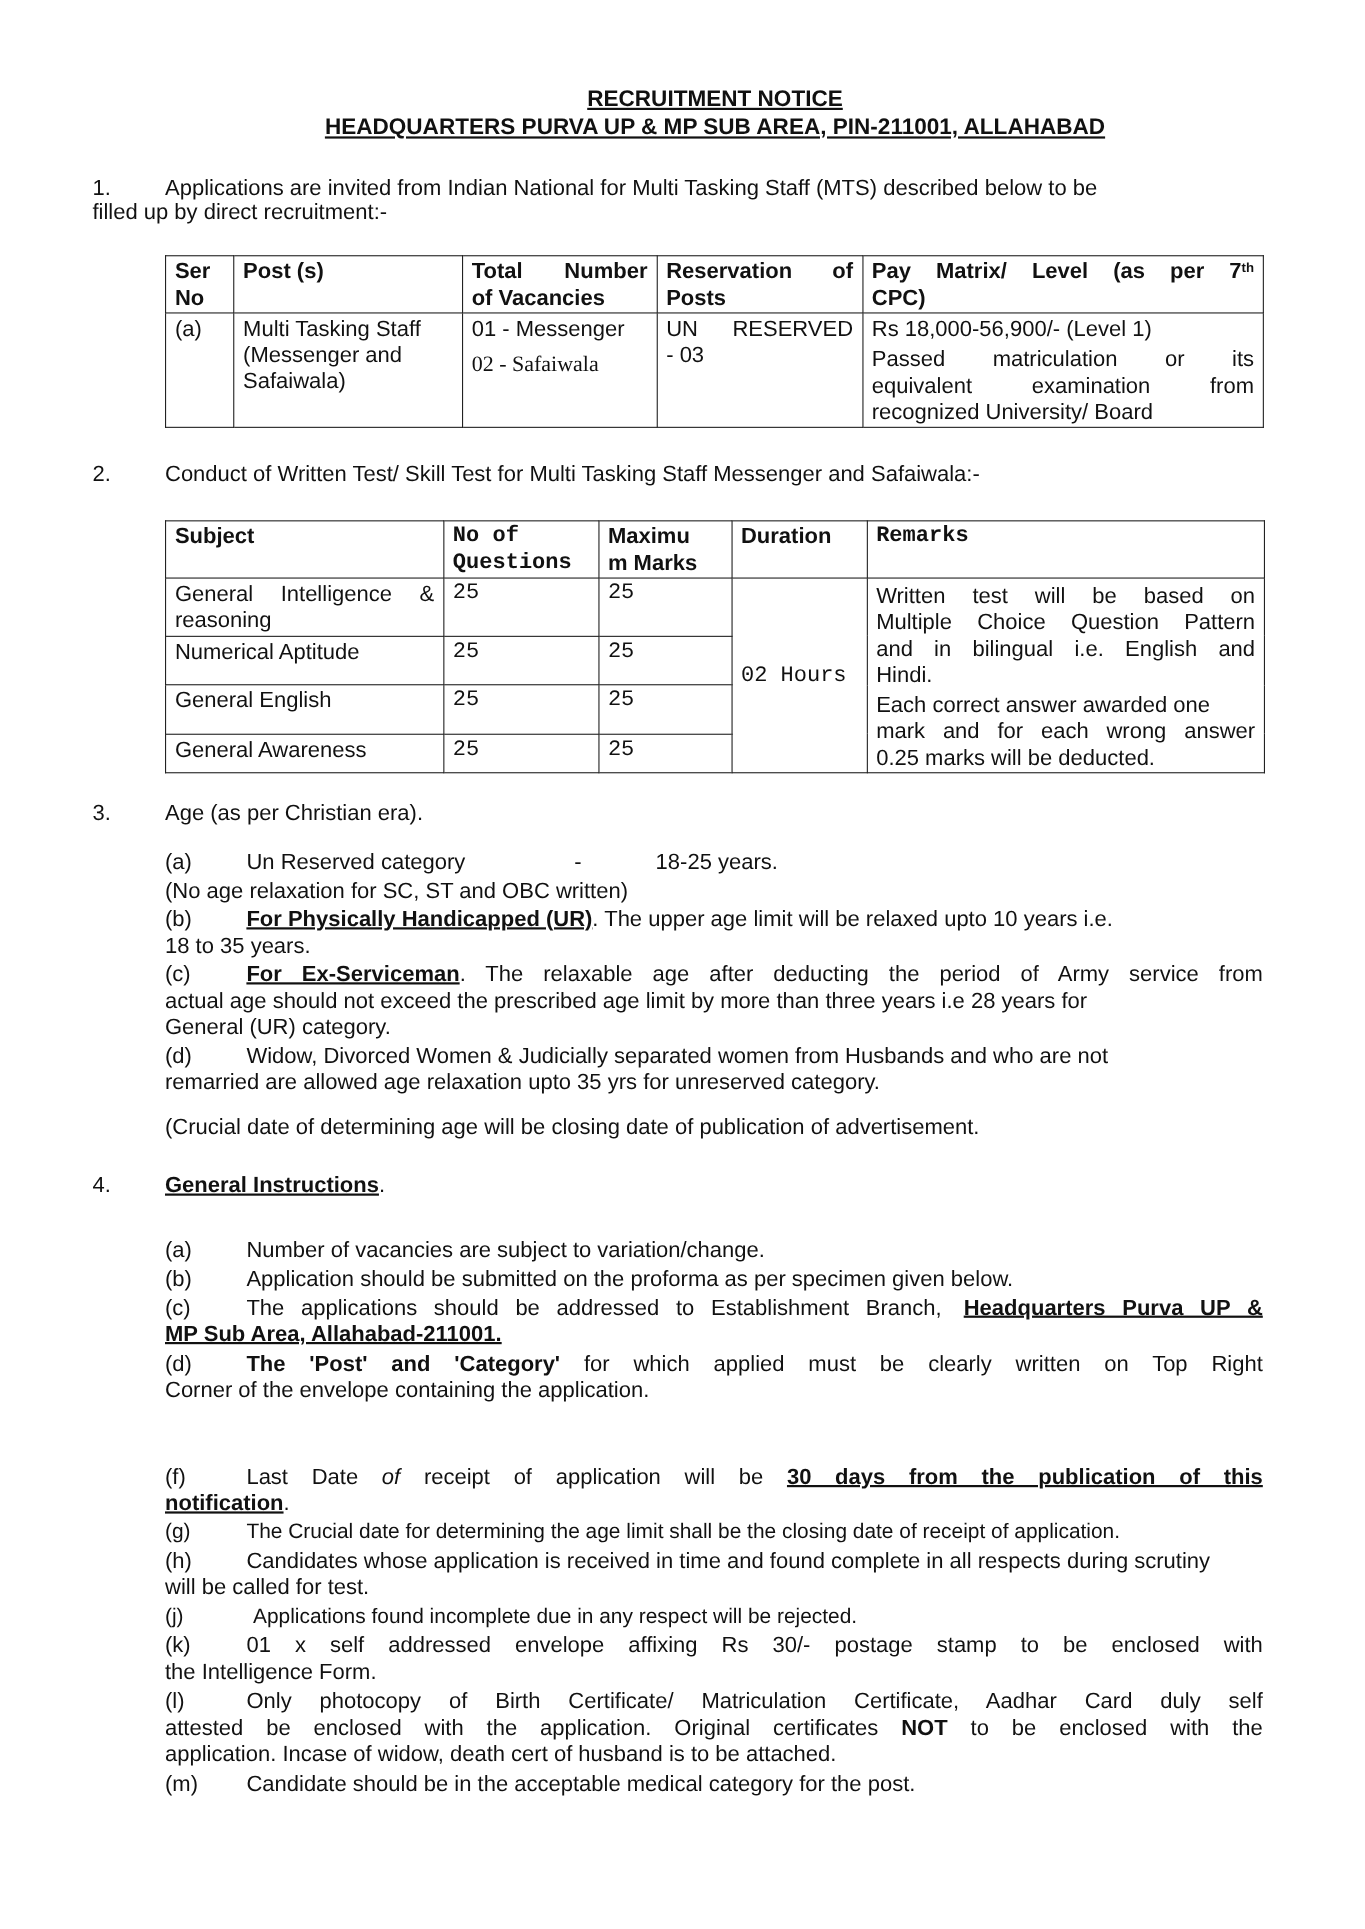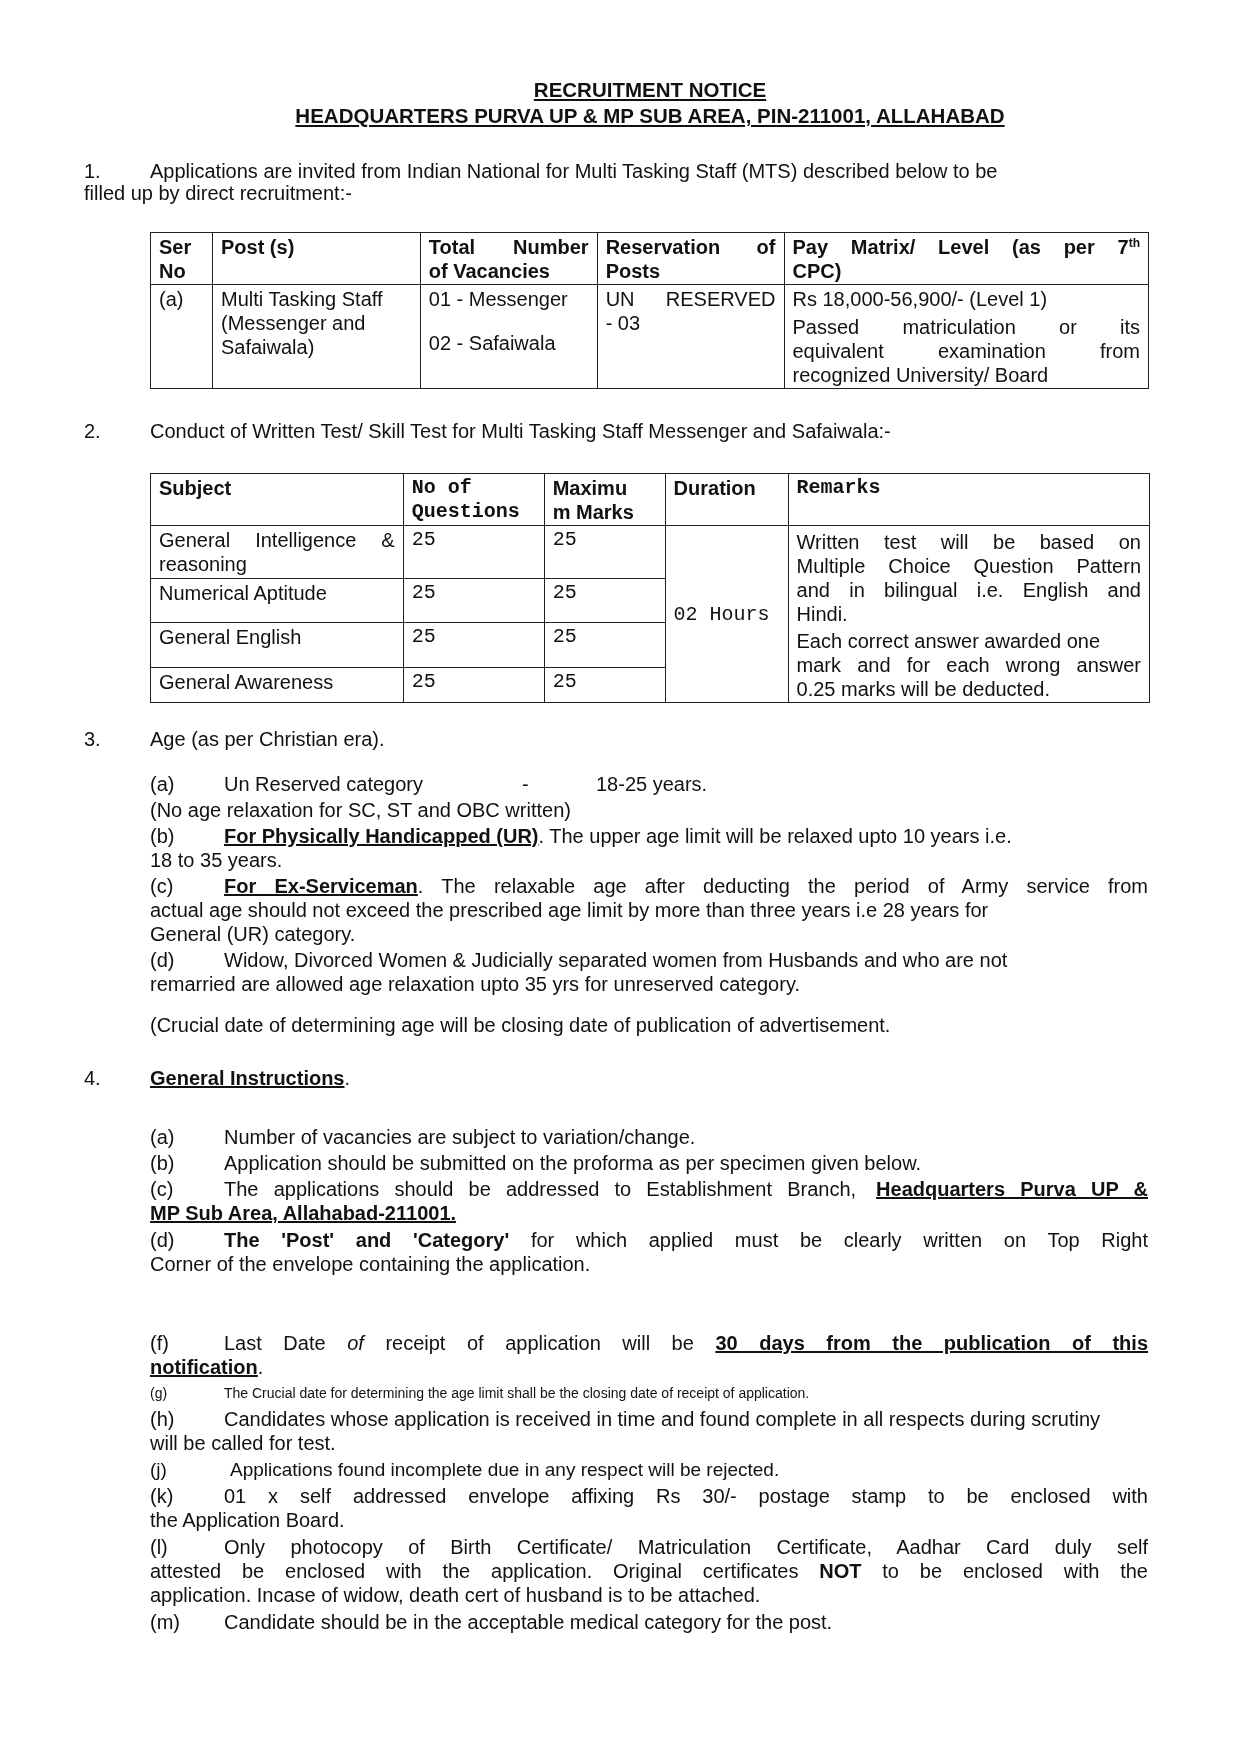--- a/index.html
+++ b/index.html
@@ -62,21 +62,21 @@
     </tr>
     <tr style="height:102px;">
       <td>(a)</td>
       <td>
             <div>Multi Tasking Staff</div>
             <div>(Messenger and</div>
             <div>Safaiwala)</div>
           </td>
       <td>
             <div>01 - Messenger</div>
-            <div style="margin-top:20px;">02 - Safaiwala</div>
+            <div style="margin-top:8px;font-family:Liberation Serif, serif;">02 - Safaiwala</div>
           </td>
       <td>
             <div class="j">UN RESERVED</div>
             <div>- 03</div>
           </td>
       <td>
             <div>Rs 18,000-56,900/- (Level 1)</div>
             <div class="j" style="margin-top:4px;">Passed matriculation or its</div>
             <div class="j">equivalent examination from</div>
             <div>recognized University/ Board</div>
@@ -177,29 +177,29 @@
     <div><span class="b u">MP Sub Area, Allahabad-211001.</span></div>
   </div>
   <div class="item" style="top:1228px;">
     <div class="j"><span class="lbl">(d)</span><span class="b">The 'Post' and 'Category'</span> <span>for which applied must be clearly written on Top Right</span></div>
     <div>Corner of the envelope containing the application.</div>
   </div>
   <div class="item" style="top:1331px;">
     <div class="j"><span class="lbl">(f)</span><span>Last Date</span> <span class="i">of</span> <span>receipt of application will be</span> <span class="b u">30 days from the publication of this</span></div>
     <div><span class="b u">notification</span><span>.</span></div>
   </div>
-  <div class="item" style="top:1381px; font-size:14px;"><span class="lbl">(g)</span><span>The Crucial date for determining the age limit shall be the closing date of receipt of application.</span></div>
+  <div class="item" style="top:1381px; font-size:19px;"><span class="lbl">(g)</span><span>The Crucial date for determining the age limit shall be the closing date of receipt of application.</span></div>
   <div class="item" style="top:1407px; font-size:20px;">
     <div><span class="lbl">(h)</span><span>Candidates whose application is received in time and found complete in all respects during scrutiny</span></div>
     <div>will be called for test.</div>
   </div>
   <div class="item" style="top:1458px; font-size:19px;"><span class="lbl" style="width:80px;">(j)</span><span>Applications found incomplete due in any respect will be rejected.</span></div>
   <div class="item" style="top:1484px;">
     <div class="j"><span class="lbl">(k)</span><span>01 x self addressed envelope affixing Rs 30/- postage stamp to be enclosed with</span></div>
-    <div>the Application Board.</div>
+    <div>the Intelligence Form.</div>
   </div>
   <div class="item" style="top:1535px;">
     <div class="j"><span class="lbl">(l)</span><span>Only photocopy of Birth Certificate/ Matriculation Certificate, Aadhar Card duly self</span></div>
     <div class="j"><span>attested be enclosed with the application. Original certificates</span> <span class="b">NOT</span> <span>to be enclosed with the</span></div>
     <div>application. Incase of widow, death cert of husband is to be attached.</div>
   </div>
   <div class="item" style="top:1610px;"><span class="lbl">(m)</span><span>Candidate should be in the acceptable medical category for the post.</span></div>
 
 </div>
 

